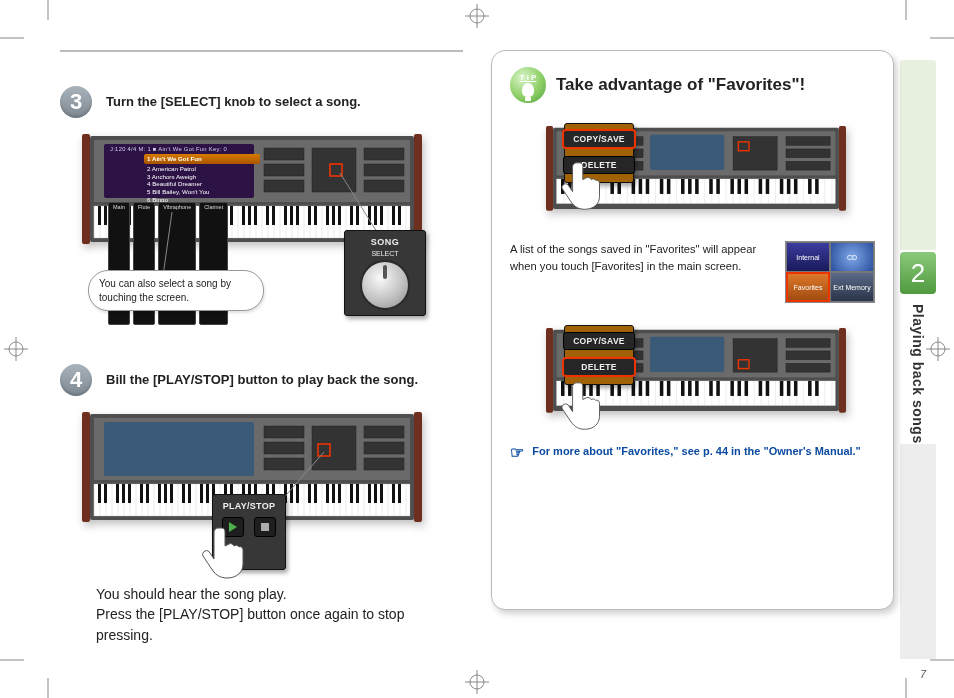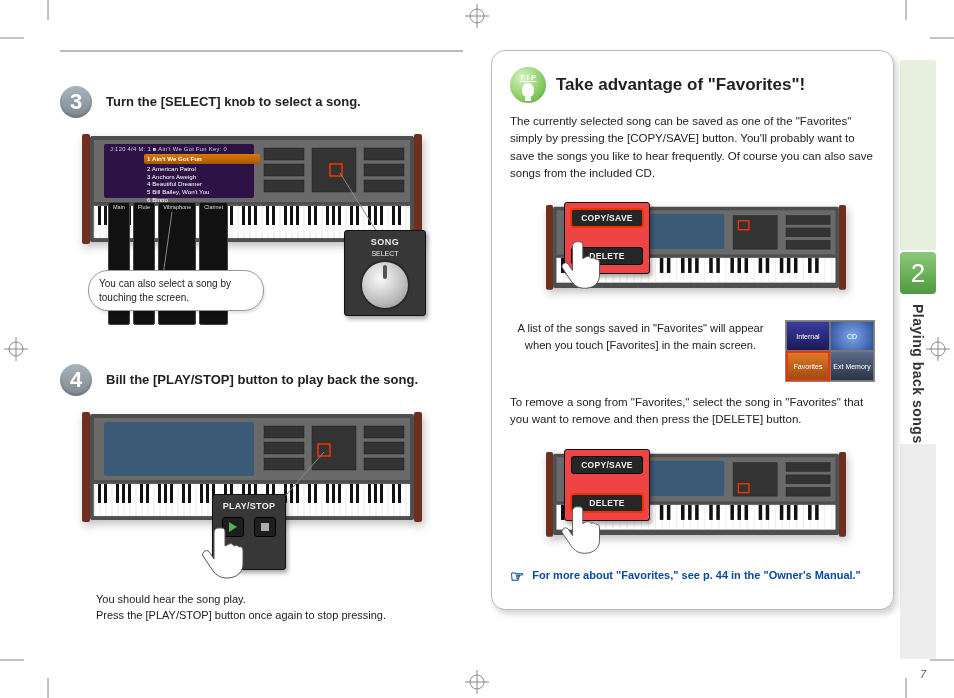--- a/index.html
+++ b/index.html
@@ -70,45 +70,45 @@
   .play-btns{display:flex;gap:10px;justify-content:center;}
   .pb{width:22px;height:20px;border-radius:3px;background:#1e1e1e;border:1px solid #000;display:flex;align-items:center;justify-content:center;}
   .tri{width:0;height:0;border-left:8px solid #4db24d;border-top:5px solid transparent;border-bottom:5px solid transparent;}
   .sq{width:8px;height:8px;background:#aaa;}
 
   
   .hand{position:absolute; width:56px; height:50px;}
   .hand svg{overflow:visible;}
 
   
-  .cs-panel{position:absolute;left:38px;top:10px;width:86px;background:#ef4444;border:1px solid #111;border-radius:3px;box-shadow:2px 3px 4px rgba(0,0,0,.35);padding:6px 6px 8px;display:flex;flex-direction:column;gap:20px;align-items:center;}
+  .cs-panel{position:absolute;left:38px;top:10px;width:70px;background:#a16207;border:1px solid #111;border-radius:3px;box-shadow:2px 3px 4px rgba(0,0,0,.35);padding:6px 6px 8px;display:flex;flex-direction:column;gap:8px;align-items:center;}
   .cs-btn{width:72px;height:18px;border-radius:3px;background:#262626;border:1px solid #000;color:#eee;font-size:8.5px;font-weight:700;display:flex;align-items:center;justify-content:center;letter-spacing:.3px;}
   .cs-btn.hl{outline:2px solid #e30;outline-offset:-1px;}
-  .small-note{font-size:11px;line-height:1.45;margin:16px 0 0 36px;}
+  .small-note{font-size:14px;line-height:1.45;margin:8px 0 0 36px;}
 
   
   .tip-box{
     border:1px solid #bbb; border-radius:14px; padding:16px 18px 20px;
     box-shadow: 3px 4px 6px rgba(0,0,0,.18);
     position:relative; background:#fff; height:560px;
   }
   .tip-head{display:flex;align-items:center;gap:10px;margin-bottom:10px;}
   .tip-icon{
     width:36px;height:36px;border-radius:50%;
     background:radial-gradient(circle at 35% 30%, #d8f3c6, #8ecf66 55%, #4ea03b);
     display:flex;flex-direction:column;align-items:center;justify-content:center;
     color:#fff;font-weight:800;font-size:8px;line-height:1;text-decoration:underline;
   }
   .tip-icon .bulb{width:12px;height:14px;border-radius:50% 50% 40% 40%;background:#fff;margin-top:1px;position:relative;}
   .tip-icon .bulb:after{content:"";position:absolute;left:3px;bottom:-4px;width:6px;height:4px;background:#fff;border-radius:1px;}
   .tip-title{font-size:17px;font-weight:700;}
   .tip-text{font-size:11.5px;line-height:1.5;margin-bottom:10px;}
   .tip-kbd{position:relative;margin:8px 0 10px 16px;height:118px;}
   .favlist-row{display:flex;gap:14px;align-items:flex-start;margin:4px 0 12px 0;}
-  .favlist-text{font-size:11.2px;line-height:1.5;flex:1;text-align:center;}
+  .favlist-text{font-size:11.2px;line-height:1.5;flex:1;}
   .fav-thumb{width:90px;height:62px;border:1px solid #888;display:grid;grid-template-columns:1fr 1fr;grid-template-rows:1fr 1fr;}
   .fav-thumb div{border:1px solid #777;display:flex;align-items:center;justify-content:center;font-size:7px;color:#fff;}
   .ft1{background:linear-gradient(#3b3b9f,#1a1a5a);}
   .ft2{background:radial-gradient(circle,#7fa7e8,#2a4f9c);}
   .ft3{background:linear-gradient(#df7a2a,#a04a10);outline:2px solid #e30;outline-offset:-2px;}
   .ft4{background:linear-gradient(#5a6a88,#2a3448);}
   .xref{display:flex;gap:8px;font-size:11px;font-weight:700;color:#0b4aa0;margin-top:12px;align-items:flex-start;}
   .xref-icon{font-size:16px;line-height:1;}
 
   
@@ -391,21 +391,20 @@
   <div class="col">
     <div class="tip-box">
       <div class="tip-head">
         <div class="tip-icon">
           <span>T i P</span>
           <span class="bulb"></span>
         </div>
         <div class="tip-title">Take advantage of "Favorites"!</div>
       </div>
 
-      <div class="tip-text">The currently selected song can be saved as one of the "Favorites" simply by pressing the [COPY/SAVE] button. You'll probably want to save the songs you like to hear frequently. Of course you can also save songs from the included CD.</div>
 
       <div class="tip-kbd">
         <svg class="kbd-shadow" width="300" height="100" viewBox="0 0 340 110" style="position:absolute;left:20px;top:8px">
           <rect class="kbd-side" x="0" y="4" width="8" height="96" rx="2"></rect>
             <rect class="kbd-side" x="332" y="4" width="8" height="96" rx="2"></rect>
           <rect class="kbd-body" x="8" y="6" width="324" height="92" rx="2"></rect>
             <rect class="kbd-panel" x="12" y="10" width="316" height="50"></rect>
           <rect class="kbd-screen" x="118" y="14" width="84" height="40" rx="2" style="fill:#3a5a77"></rect>
           <rect class="btn" x="22" y="16" width="40" height="10"></rect>
             <rect class="btn" x="22" y="30" width="40" height="10"></rect>
@@ -468,21 +467,20 @@
       <div class="favlist-row">
         <div class="favlist-text">A list of the songs saved in "Favorites" will appear when you touch [Favorites] in the main screen.</div>
         <div class="fav-thumb">
           <div class="ft1">Internal</div>
           <div class="ft2">CD</div>
           <div class="ft3">Favorites</div>
           <div class="ft4">Ext Memory</div>
         </div>
       </div>
 
-      <div class="tip-text">To remove a song from "Favorites," select the song in "Favorites" that you want to remove and then press the [DELETE] button.</div>
 
       <div class="tip-kbd">
         <svg class="kbd-shadow" width="300" height="100" viewBox="0 0 340 110" style="position:absolute;left:20px;top:8px">
           <rect class="kbd-side" x="0" y="4" width="8" height="96" rx="2"></rect>
             <rect class="kbd-side" x="332" y="4" width="8" height="96" rx="2"></rect>
           <rect class="kbd-body" x="8" y="6" width="324" height="92" rx="2"></rect>
             <rect class="kbd-panel" x="12" y="10" width="316" height="50"></rect>
           <rect class="kbd-screen" x="118" y="14" width="84" height="40" rx="2" style="fill:#3a5a77"></rect>
           <rect class="btn" x="22" y="16" width="40" height="10"></rect>
             <rect class="btn" x="22" y="30" width="40" height="10"></rect>

